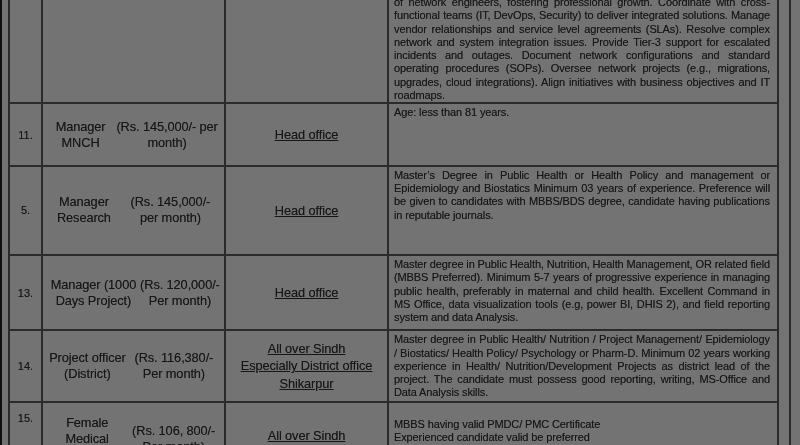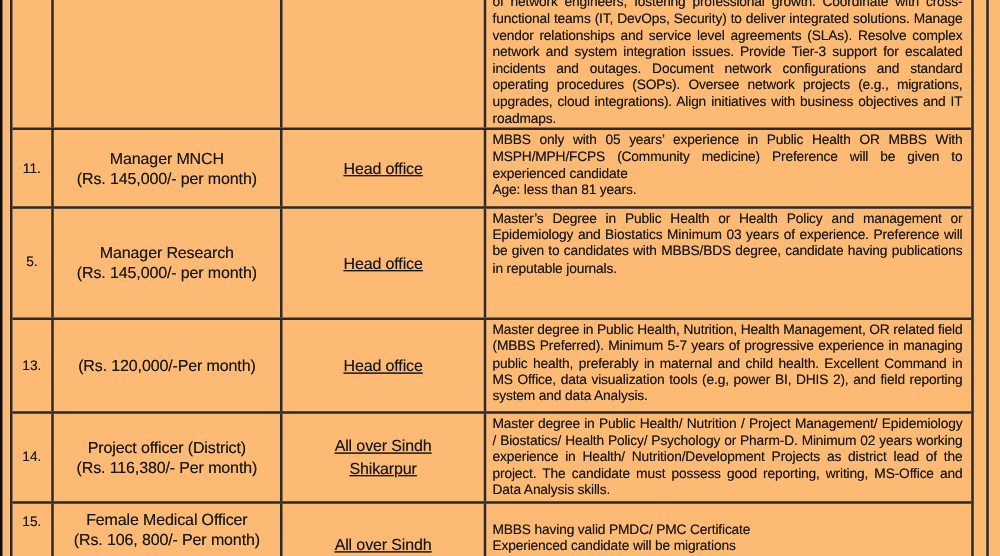--- a/index.html
+++ b/index.html
@@ -1,19 +1,19 @@
 <!DOCTYPE html>
 <html><head>
 <meta charset="utf-8">
 <style>
   html,body{margin:0;padding:0;background:#ffffff;}
   #page{
     position:relative;
     width:800px;height:445px;
-    background:#fdba74;
+    background:#737373;
     overflow:hidden;
     font-family:"Liberation Sans","DejaVu Sans",sans-serif;
     color:#161616;
     text-shadow:0 0 .45px rgba(20,20,20,.55);
   }
   .edge-strip{
     position:absolute;top:0;left:0;width:2px;height:445px;background:#101010;
   }
   .ad-border-right{
     position:absolute;top:0;left:789px;width:2px;height:445px;background:#2a2a2a;
@@ -36,21 +36,21 @@
     box-sizing:border-box;
     border-right:2px solid #2a2a2a;
     overflow:hidden;
   }
   .cell.last{border-right:none;}
   .sr-cell{
     display:flex;align-items:center;justify-content:center;
     font-size:11px;
   }
   .pos-cell{
-    display:flex;flex-direction:column;align-items:center;justify-content:center;
+    display:flex;flex-direction:row;align-items:center;justify-content:center;
     text-align:center;font-size:12.8px;line-height:16px;letter-spacing:-.1px;
     padding:0 4px;
   }
   .loc-cell{
     display:flex;flex-direction:column;align-items:center;justify-content:center;
     text-align:right;font-size:12.8px;line-height:17.5px;letter-spacing:-.1px;
     padding:0 2px;
     text-decoration:underline;
   }
   .qual-cell{
@@ -100,21 +100,20 @@
           <span>11.</span>
         </div>
       <div class="cell pos-cell">
         <div>Manager MNCH</div>
         <div>(Rs. 145,000/- per month)</div>
       </div>
       <div class="cell loc-cell">
         <div>Head office</div>
       </div>
       <div class="cell qual-cell last">
-        <p>MBBS only with 05 years’ experience in Public Health OR MBBS With MSPH/MPH/FCPS (Community medicine) Preference will be given to experienced candidate</p>
         <p>Age: less than 81 years.</p>
       </div>
     </div>
 
     <div class="trow r12">
       <div class="cell sr-cell">
           <span>5.</span>
         </div>
       <div class="cell pos-cell">
         <div>Manager Research</div>
@@ -126,58 +125,60 @@
       <div class="cell qual-cell last">
         <p>Master’s Degree in Public Health or Health Policy and management or Epidemiology and Biostatics Minimum 03 years of experience. Preference will be given to candidates with MBBS/BDS degree, candidate having publications in reputable journals.</p>
       </div>
     </div>
 
     <div class="trow r13">
       <div class="cell sr-cell">
           <span>13.</span>
         </div>
       <div class="cell pos-cell">
+        <div>Manager (1000 Days Project)</div>
         <div>(Rs. 120,000/-Per month)</div>
       </div>
       <div class="cell loc-cell">
         <div>Head office</div>
       </div>
       <div class="cell qual-cell last">
         <p>Master degree in Public Health, Nutrition, Health Management, OR related field (MBBS Preferred). Minimum 5-7 years of progressive experience in managing public health, preferably in maternal and child health. Excellent Command in MS Office, data visualization tools (e.g, power BI, DHIS 2), and field reporting system and data Analysis.</p>
       </div>
     </div>
 
     <div class="trow r14">
       <div class="cell sr-cell">
           <span>14.</span>
         </div>
       <div class="cell pos-cell">
         <div>Project officer (District)</div>
         <div>(Rs. 116,380/- Per month)</div>
       </div>
       <div class="cell loc-cell">
         <div>All over Sindh</div>
+        <div>Especially District office</div>
         <div>Shikarpur</div>
       </div>
       <div class="cell qual-cell last">
         <p>Master degree in Public Health/ Nutrition / Project Management/ Epidemiology / Biostatics/ Health Policy/ Psychology or Pharm-D. Minimum 02 years working experience in Health/ Nutrition/Development Projects as district lead of the project. The candidate must possess good reporting, writing, MS-Office and Data Analysis skills.</p>
       </div>
     </div>
 
     <div class="trow r15">
       <div class="cell sr-cell">
           <span>15.</span>
         </div>
       <div class="cell pos-cell">
         <div>Female Medical Officer</div>
         <div>(Rs. 106, 800/- Per month)</div>
       </div>
       <div class="cell loc-cell">
         <div>All over Sindh</div>
       </div>
       <div class="cell qual-cell last">
         <p>MBBS having valid PMDC/ PMC Certificate</p>
-        <p>Experienced candidate will be migrations</p>
+        <p>Experienced candidate valid be preferred</p>
       </div>
     </div>
 
   </div>
 </div>
 
 </body></html>

